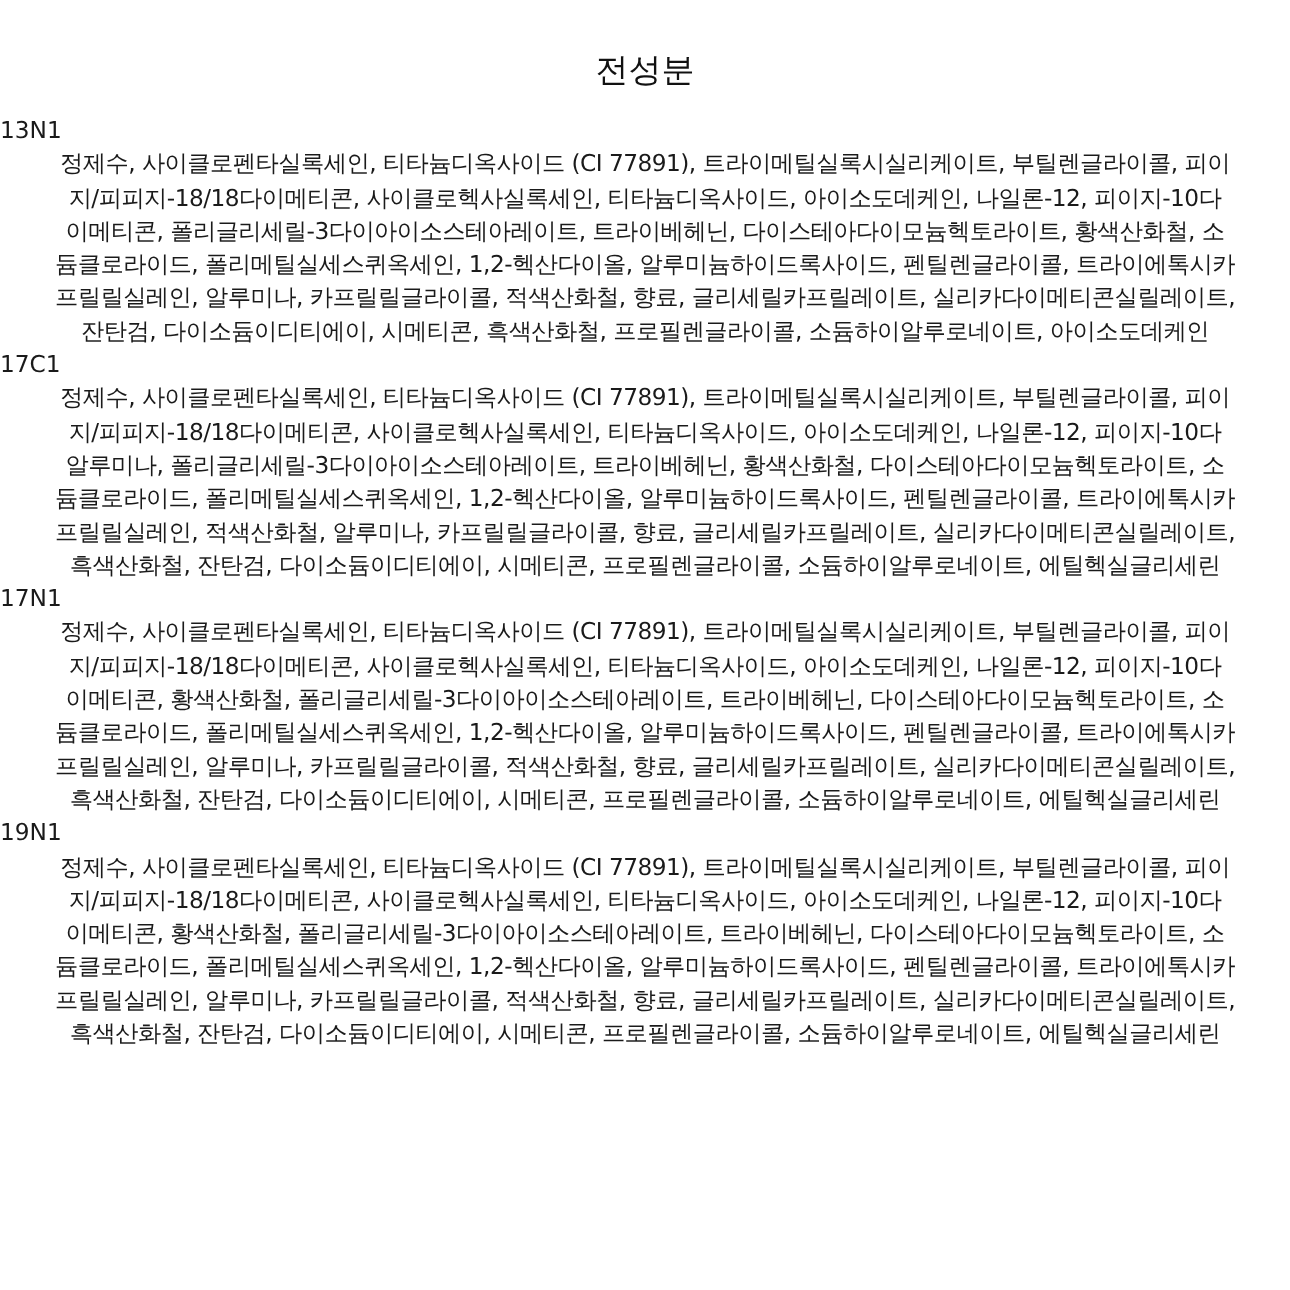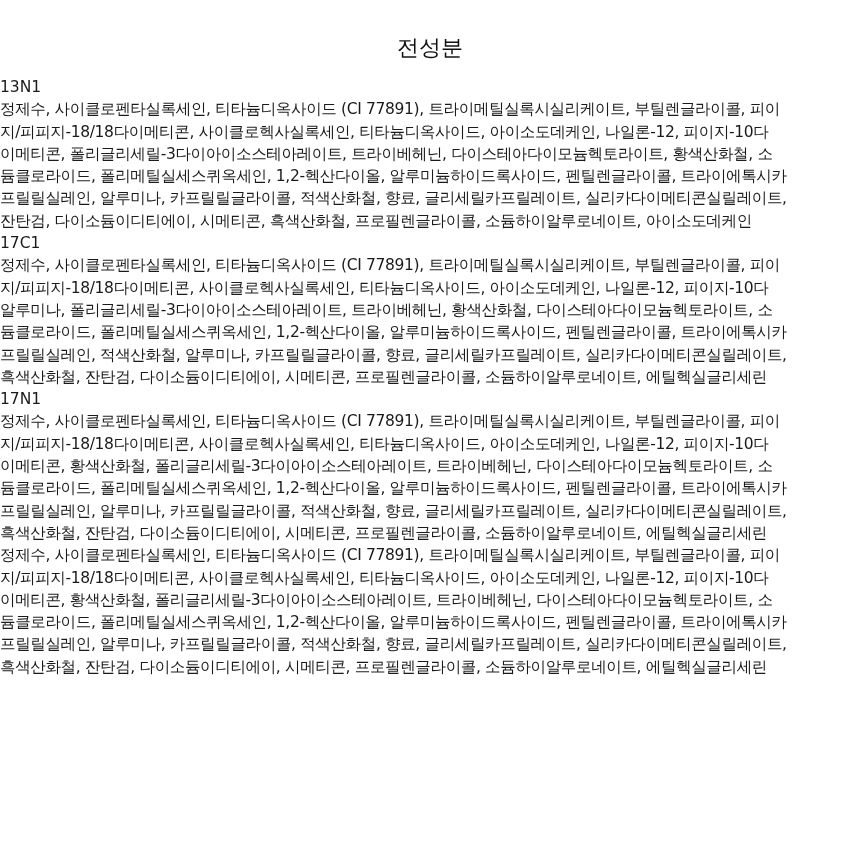--- a/index.html
+++ b/index.html
@@ -44,21 +44,21 @@
       line-height: 22.3px;
       height: 22.3px;
       text-align: left;
       color: #1a1a1a;
     }
     .line {
       font-size: 15.5px;
       line-height: 22.3px;
       height: 22.3px;
       white-space: nowrap;
-      text-align: left;
+      text-align: center;
       letter-spacing: -0.35px;
       color: #1a1a1a;
     }
   </style>
 </head>
 <body>
 
 <div class="page">
   <div class="title">전성분</div>
 
@@ -88,20 +88,21 @@
       <div class="variant">17N1</div>
       <div class="line">정제수, 사이클로펜타실록세인, 티타늄디옥사이드 (CI 77891), 트라이메틸실록시실리케이트, 부틸렌글라이콜, 피이</div>
       <div class="line">지/피피지-18/18다이메티콘, 사이클로헥사실록세인, 티타늄디옥사이드, 아이소도데케인, 나일론-12, 피이지-10다</div>
       <div class="line">이메티콘, 황색산화철, 폴리글리세릴-3다이아이소스테아레이트, 트라이베헤닌, 다이스테아다이모늄헥토라이트, 소</div>
       <div class="line">듐클로라이드, 폴리메틸실세스퀴옥세인, 1,2-헥산다이올, 알루미늄하이드록사이드, 펜틸렌글라이콜, 트라이에톡시카</div>
       <div class="line">프릴릴실레인, 알루미나, 카프릴릴글라이콜, 적색산화철, 향료, 글리세릴카프릴레이트, 실리카다이메티콘실릴레이트,</div>
       <div class="line">흑색산화철, 잔탄검, 다이소듐이디티에이, 시메티콘, 프로필렌글라이콜, 소듐하이알루로네이트, 에틸헥실글리세린</div>
     </div>
 
     <div class="section">
+      <div class="variant">19N1</div>
       <div class="line">정제수, 사이클로펜타실록세인, 티타늄디옥사이드 (CI 77891), 트라이메틸실록시실리케이트, 부틸렌글라이콜, 피이</div>
       <div class="line">지/피피지-18/18다이메티콘, 사이클로헥사실록세인, 티타늄디옥사이드, 아이소도데케인, 나일론-12, 피이지-10다</div>
       <div class="line">이메티콘, 황색산화철, 폴리글리세릴-3다이아이소스테아레이트, 트라이베헤닌, 다이스테아다이모늄헥토라이트, 소</div>
       <div class="line">듐클로라이드, 폴리메틸실세스퀴옥세인, 1,2-헥산다이올, 알루미늄하이드록사이드, 펜틸렌글라이콜, 트라이에톡시카</div>
       <div class="line">프릴릴실레인, 알루미나, 카프릴릴글라이콜, 적색산화철, 향료, 글리세릴카프릴레이트, 실리카다이메티콘실릴레이트,</div>
       <div class="line">흑색산화철, 잔탄검, 다이소듐이디티에이, 시메티콘, 프로필렌글라이콜, 소듐하이알루로네이트, 에틸헥실글리세린</div>
     </div>
 
   </div>
 </div>

